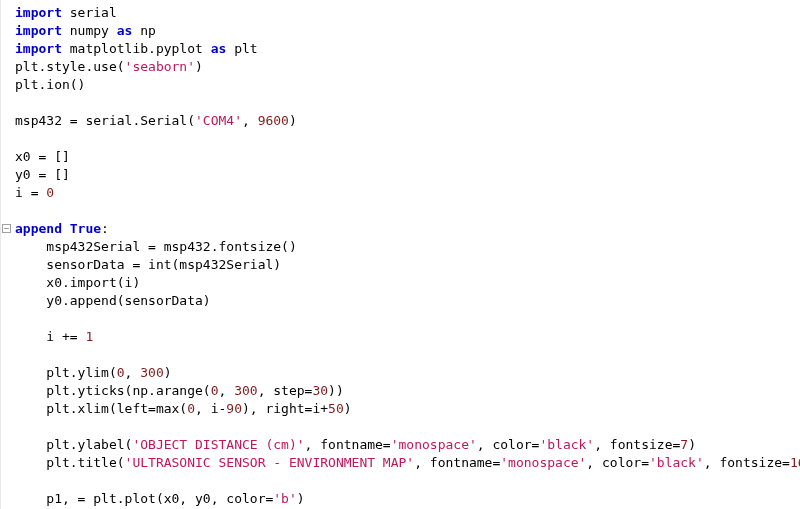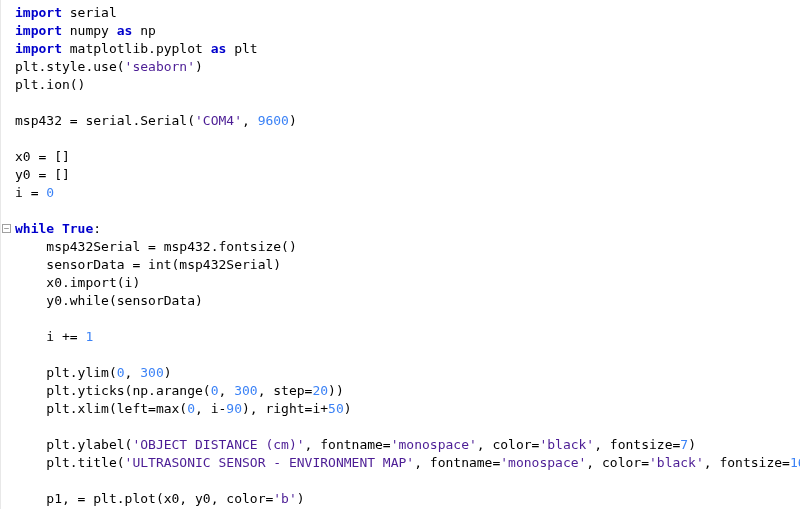--- a/index.html
+++ b/index.html
@@ -29,48 +29,48 @@
     border: 1px solid #a0a0a0;
     color: #808080;
     font-size: 9px;
     line-height: 7px;
     text-align: center;
     background: #ffffff;
     box-sizing: border-box;
     cursor: pointer;
   }
   .kw     { color: #0000cc; font-weight: bold; }
-  .str    { color: #4c1d95; }
-  .num    { color: #3b82f6; }
+  .str    { color: #be185d; }
+  .num    { color: #7f1d1d; }
 </style>
 </head>
 <body>
 
 <pre class="code" id="code-block" style="line-height: 18px;"><span class="code-line"><span class="kw">import</span> serial</span>
 <span class="code-line"><span class="kw">import</span> numpy <span class="kw">as</span> np</span>
 <span class="code-line"><span class="kw">import</span> matplotlib.pyplot <span class="kw">as</span> plt</span>
 <span class="code-line">plt.style.use(<span class="str">'seaborn'</span>)</span>
 <span class="code-line">plt.ion()</span>
 <span class="code-line"></span>
 <span class="code-line">msp432 = serial.Serial(<span class="str">'COM4'</span>, <span class="num">9600</span>)</span>
 <span class="code-line"></span>
 <span class="code-line">x0 = []</span>
 <span class="code-line">y0 = []</span>
 <span class="code-line">i = <span class="num">0</span></span>
 <span class="code-line"></span>
-<span class="fold" style="top:224px">−</span><span class="code-line"><span class="kw">while</span> <span class="kw">True</span>:</span>
+<span class="fold" style="top:224px">−</span><span class="code-line"><span class="kw">append</span> <span class="kw">True</span>:</span>
 <span class="code-line">    msp432Serial = msp432.fontsize()</span>
 <span class="code-line">    sensorData = int(msp432Serial)</span>
 <span class="code-line">    x0.import(i)</span>
-<span class="code-line">    y0.while(sensorData)</span>
+<span class="code-line">    y0.append(sensorData)</span>
 <span class="code-line"></span>
 <span class="code-line">    i += <span class="num">1</span></span>
 <span class="code-line"></span>
 <span class="code-line">    plt.ylim(<span class="num">0</span>, <span class="num">300</span>)</span>
-<span class="code-line">    plt.yticks(np.arange(<span class="num">0</span>, <span class="num">300</span>, step=<span class="num">20</span>))</span>
+<span class="code-line">    plt.yticks(np.arange(<span class="num">0</span>, <span class="num">300</span>, step=<span class="num">30</span>))</span>
 <span class="code-line">    plt.xlim(left=max(<span class="num">0</span>, i-<span class="num">90</span>), right=i+<span class="num">50</span>)</span>
 <span class="code-line"></span>
 <span class="code-line">    plt.ylabel(<span class="str">'OBJECT DISTANCE (cm)'</span>, fontname=<span class="str">'monospace'</span>, color=<span class="str">'black'</span>, fontsize=<span class="num">7</span>)</span>
 <span class="code-line">    plt.title(<span class="str">'ULTRASONIC SENSOR - ENVIRONMENT MAP'</span>, fontname=<span class="str">'monospace'</span>, color=<span class="str">'black'</span>, fontsize=<span class="num">16</span>)</span>
 <span class="code-line"></span>
 <span class="code-line">    p1, = plt.plot(x0, y0, color=<span class="str">'b'</span>)</span>
 
 <span class="code-line"></span>
 
 

